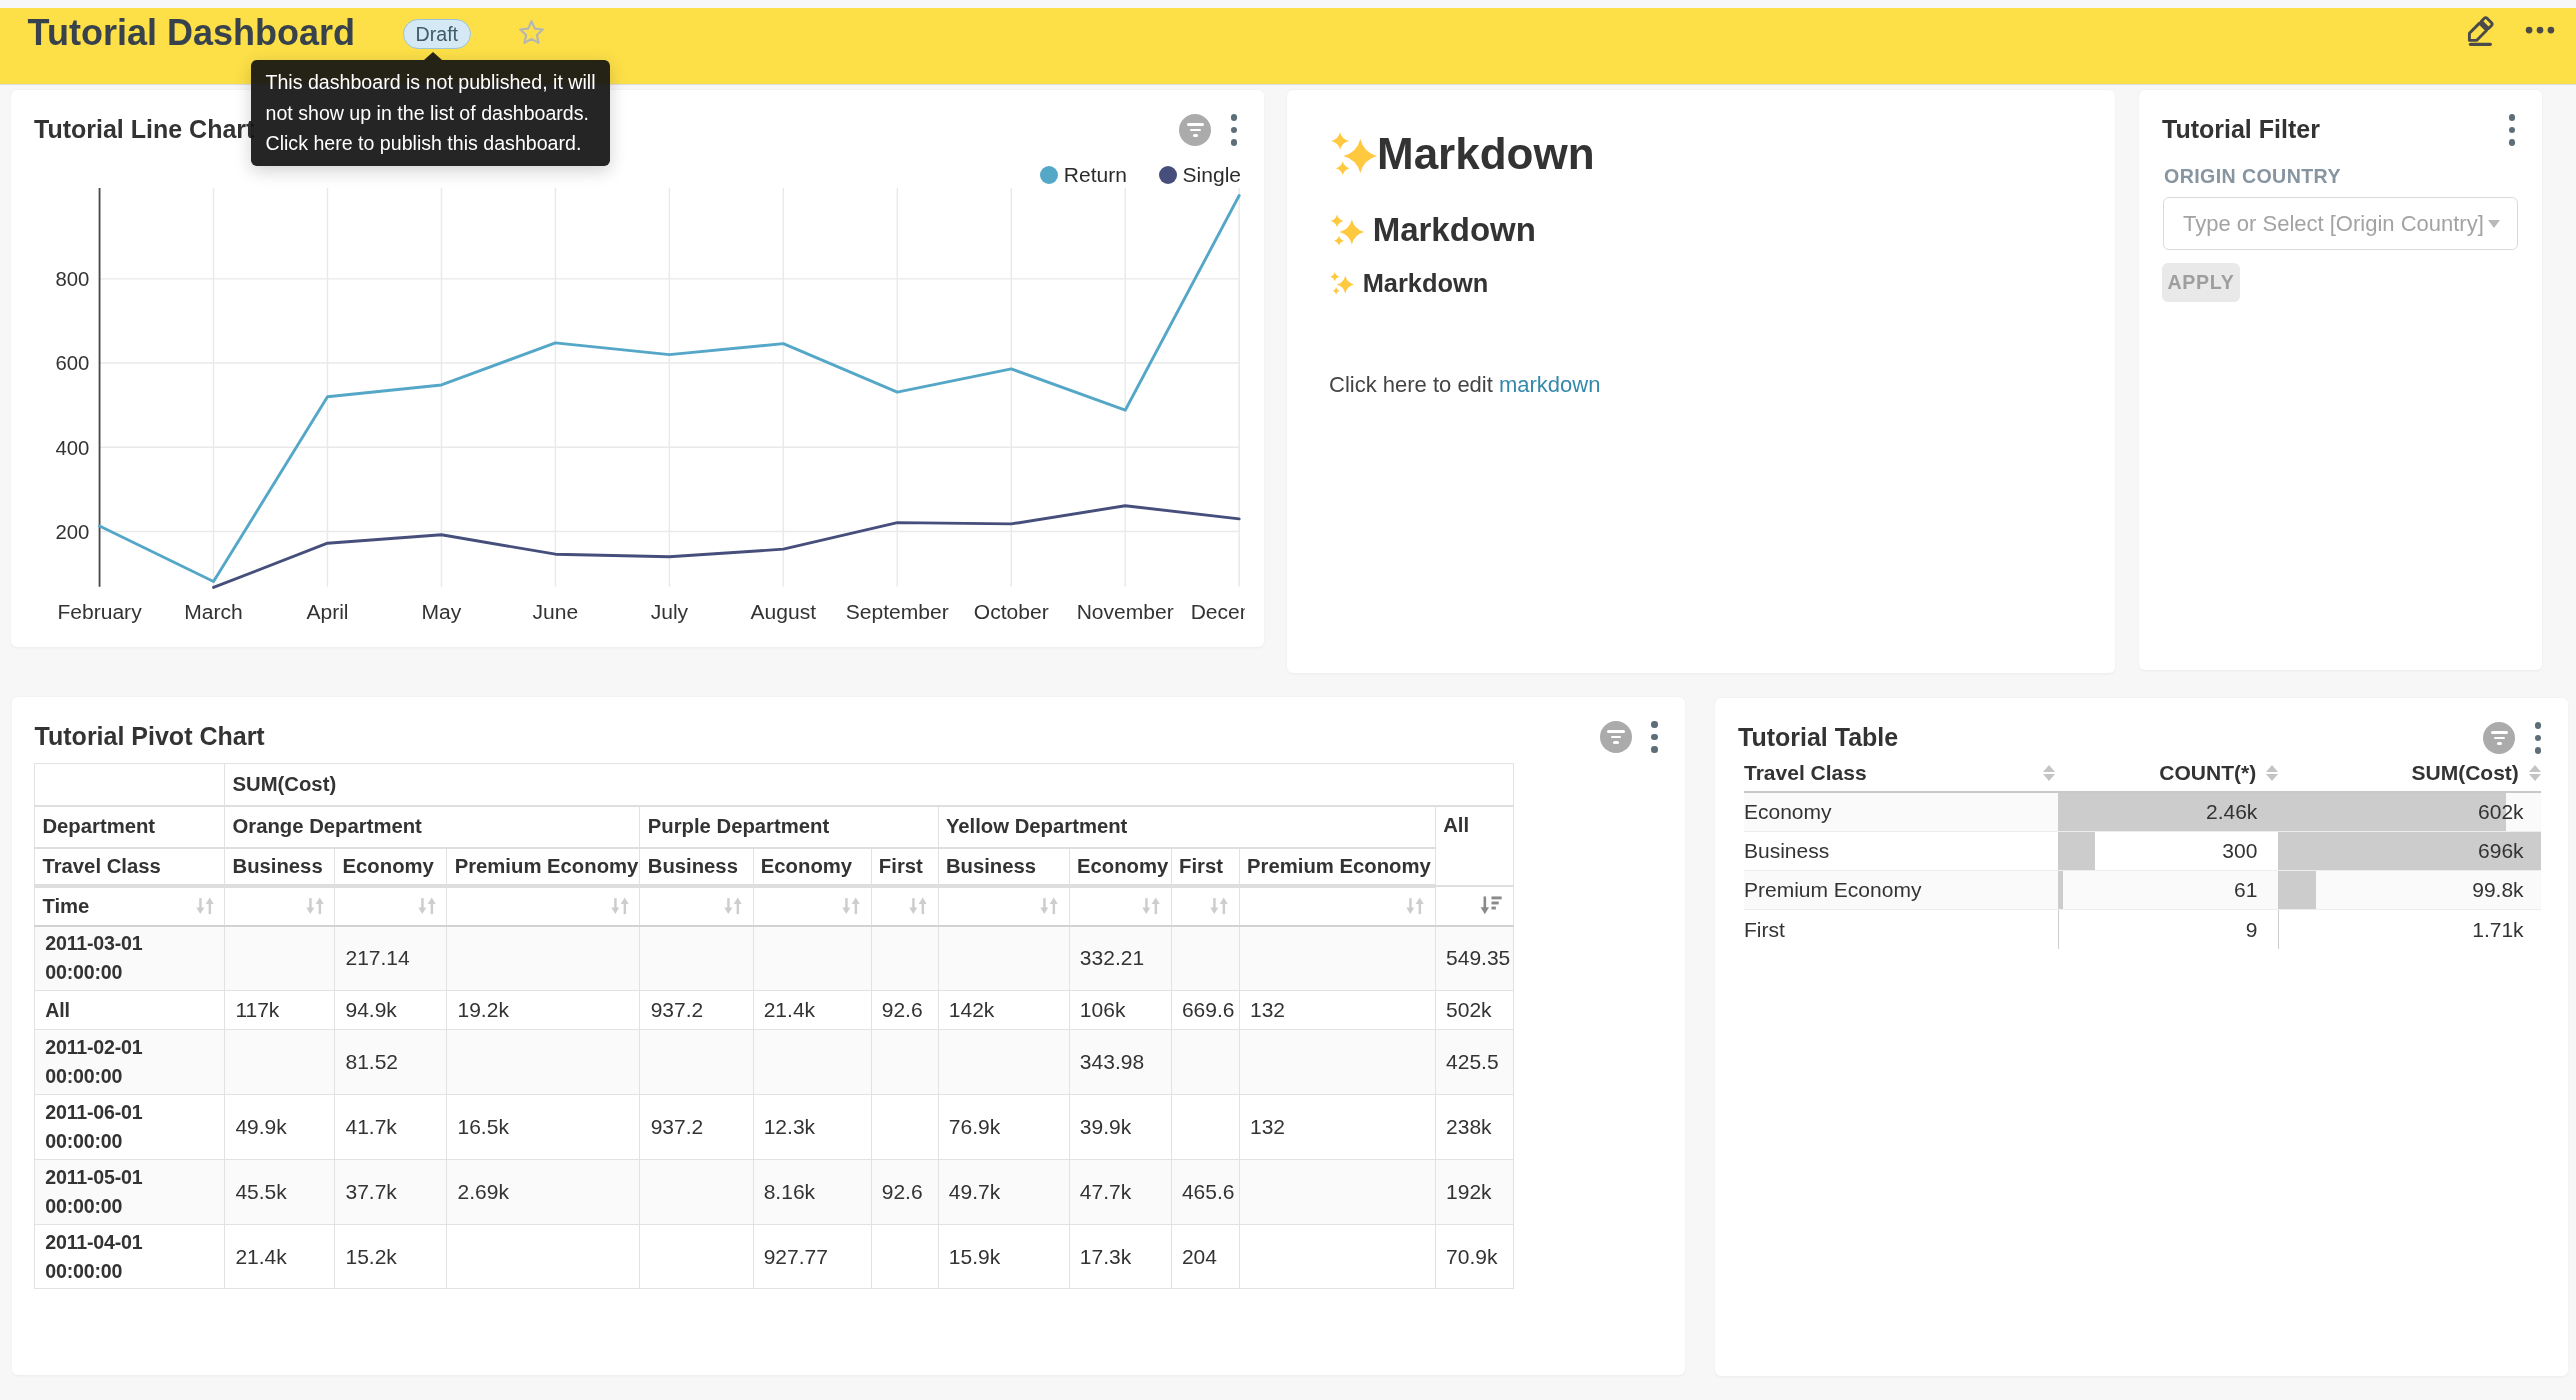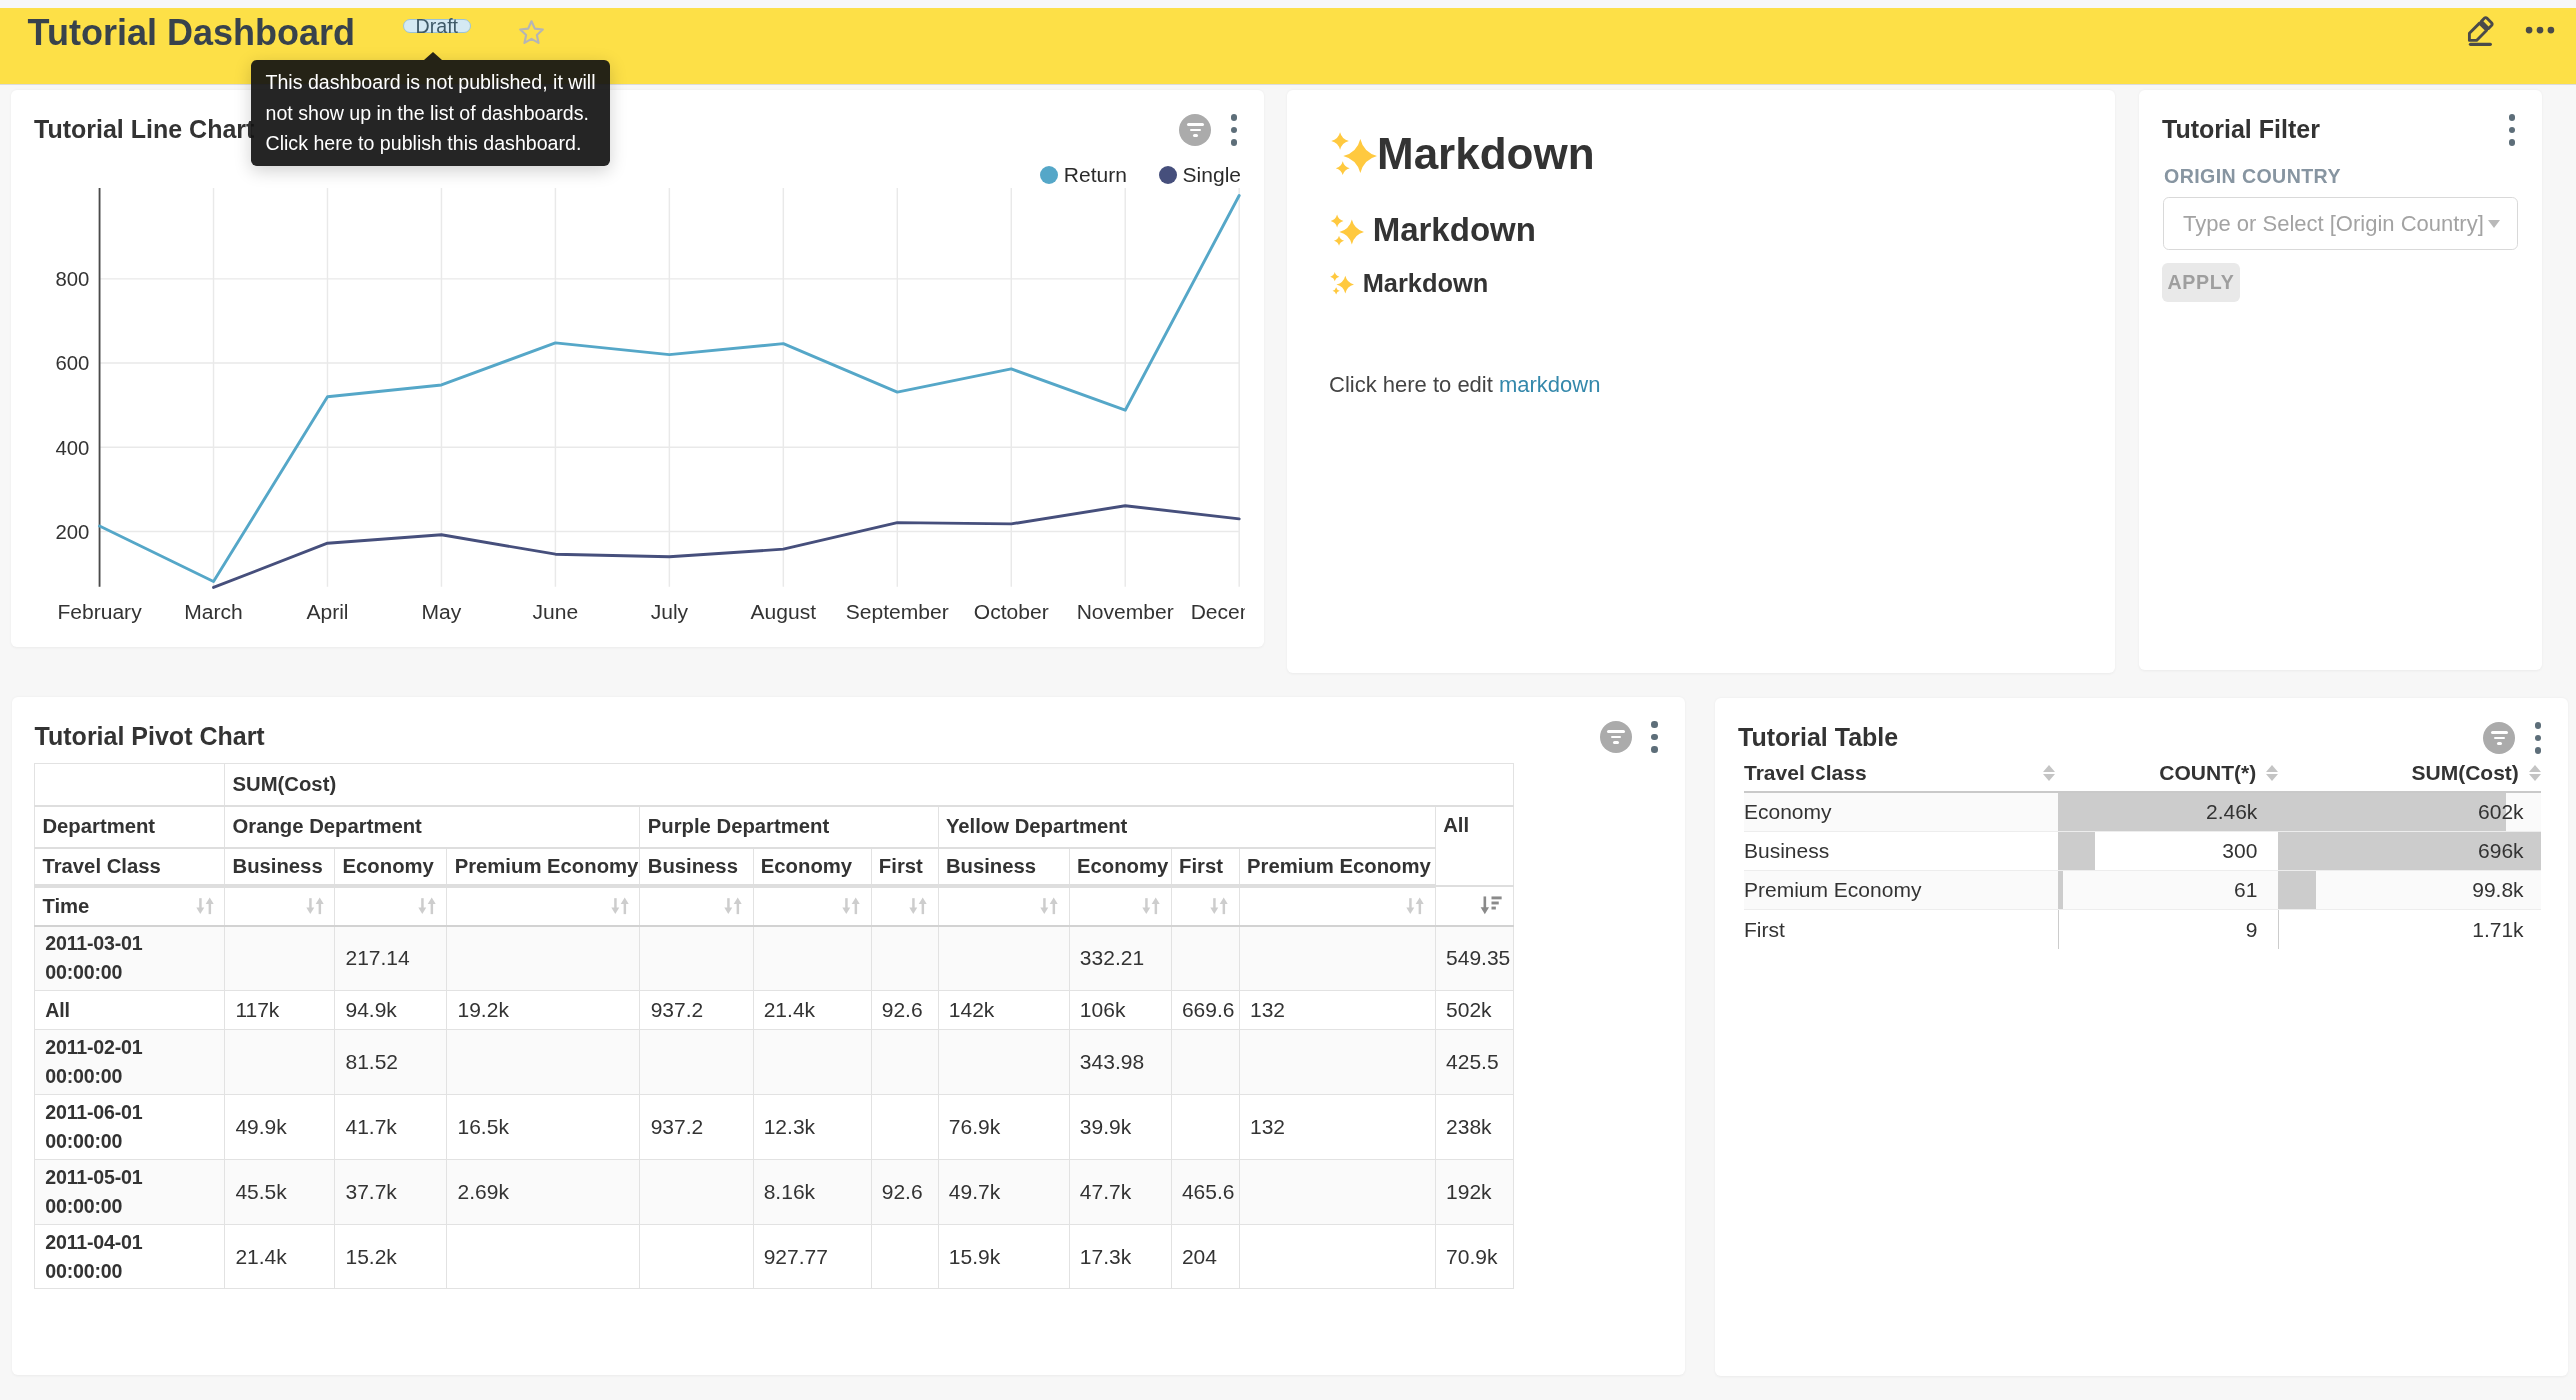--- a/index.html
+++ b/index.html
@@ -3,21 +3,21 @@
 <meta charset="utf-8">
 <style>
   * { margin:0; padding:0; box-sizing:border-box; }
   html,body { width:2576px; height:1400px; }
   body { font-family:"Liberation Sans", sans-serif; background:#f7f7f7; color:#333; position:relative; overflow:hidden; }
   #app { position:absolute; inset:0; }
 
   
   .page-header { position:absolute; left:0; top:0; width:2576px; height:77px; background:#fde047; border-bottom:1.5px solid #dcdcdc;margin-top:8px; }
   .page-title { position:absolute; left:27.6px; top:4.4px; font-size:36px; font-weight:600; color:#38424c; letter-spacing:0; }
-  .status-badge { position:absolute; left:403px; top:11px; height:14px; padding:0 11.6px; background:#d4e9f3; border:1.5px solid #9cc3d6; border-radius:15.2px; font-size:19.6px; color:#3f5a68; display:flex; align-items:center; }
+  .status-badge { position:absolute; left:403px; top:11px; height:30px; padding:0 11.6px; background:#d4e9f3; border:1.5px solid #9cc3d6; border-radius:15.2px; font-size:19.6px; color:#3f5a68; display:flex; align-items:center; }
   .star-btn { position:absolute; left:517px; top:10.2px; width:29px; height:29px; background:none; border:none; cursor:pointer; }
   .hdr-right { position:absolute; right:20.3px; top:0; height:45px; display:flex; align-items:center; gap:27.6px; }
   .icon-btn { background:none; border:none; cursor:pointer; display:flex; align-items:center; justify-content:center; }
 
   
   .publish-tooltip { position:absolute; left:251px; top:60px; width:max-content; background:rgba(18,18,18,0.92); border-radius:5.8px; padding:7.3px 14.5px; z-index:50; box-shadow:0 4.4px 17.4px rgba(0,0,0,0.18); }
   .publish-tooltip .tip-text { color:#fff; font-size:19.6px; line-height:30.5px; white-space:pre; }
   .tip-arrow { position:absolute; left:173px; top:-8px; width:0; height:0; border-left:9.4px solid transparent; border-right:9.4px solid transparent; border-bottom:8.7px solid rgba(18,18,18,0.92); }
 
   

